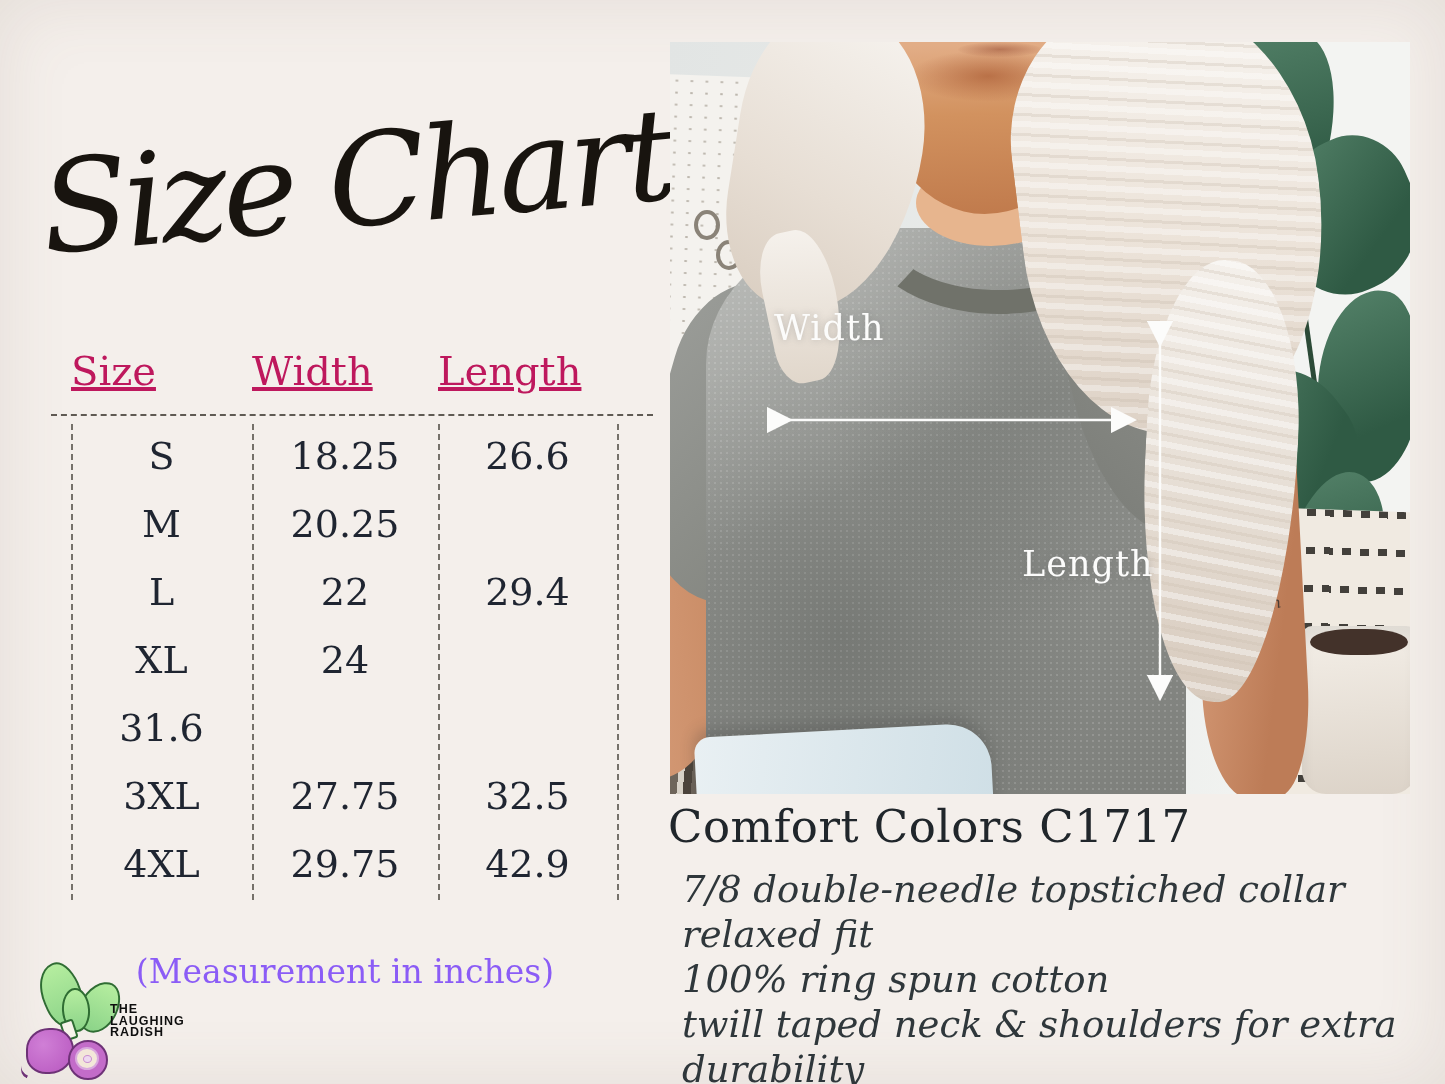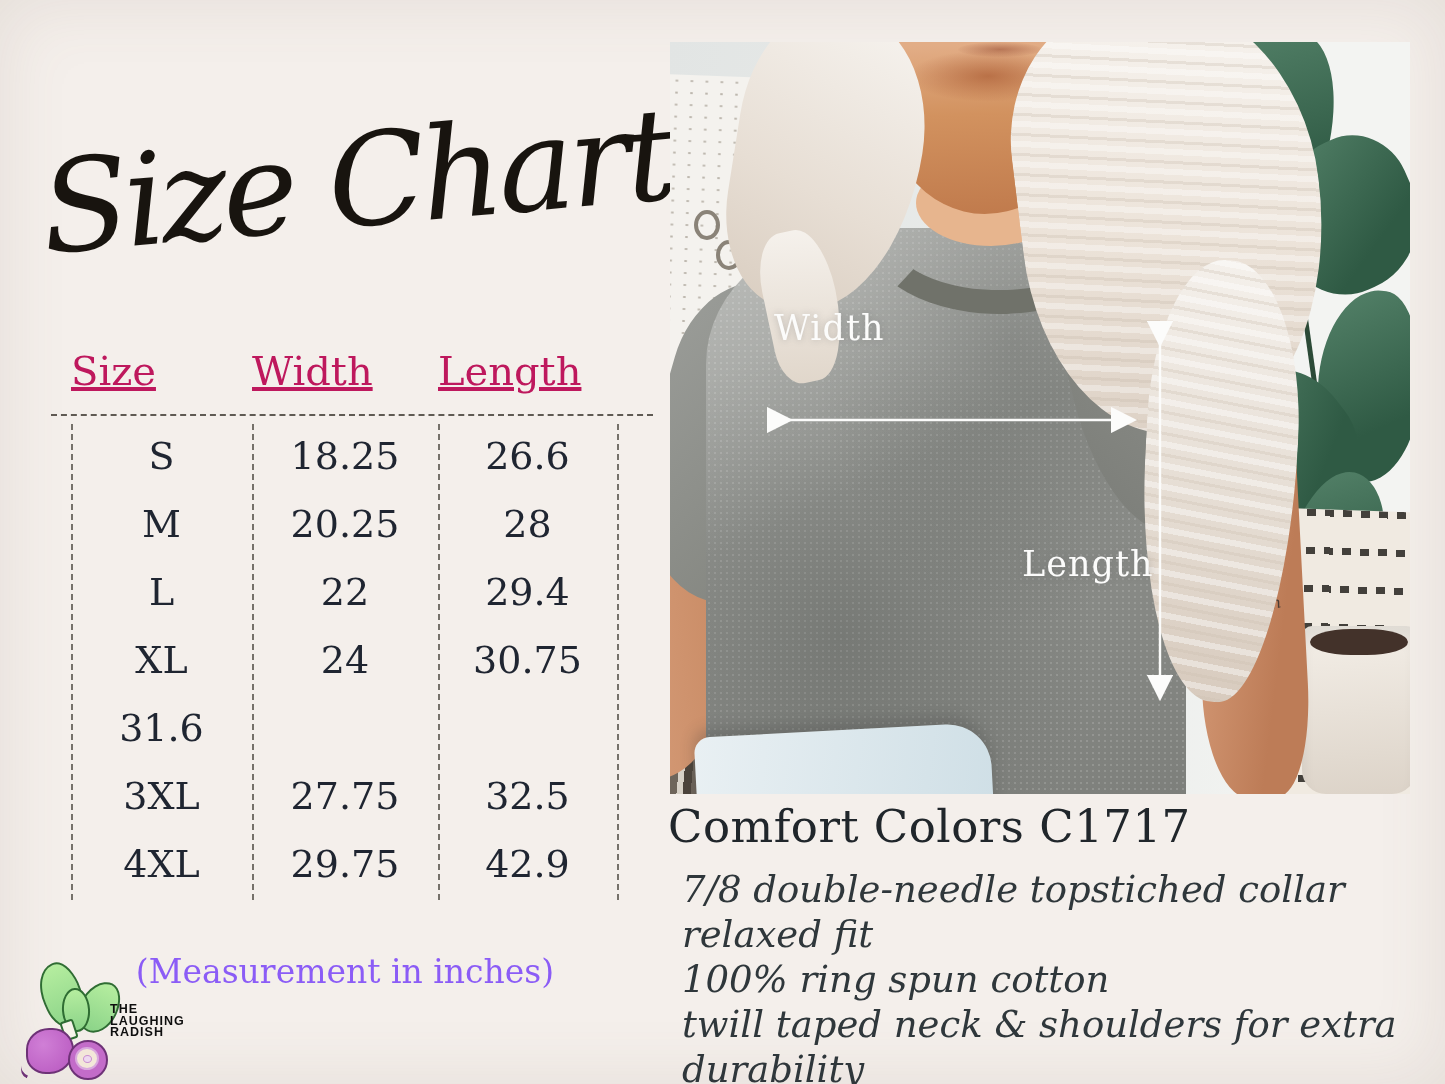--- a/index.html
+++ b/index.html
@@ -163,31 +163,29 @@
       <div class="st-line l4"></div>
 
       <div class="st-row">
         <div>S</div>
         <div>18.25</div>
         <div>26.6</div>
       </div>
       <div class="st-row">
         <div>M</div>
         <div>20.25</div>
-        <div>28</div>
       </div>
       <div class="st-row">
         <div>L</div>
         <div>22</div>
         <div>29.4</div>
       </div>
       <div class="st-row">
         <div>XL</div>
         <div>24</div>
-        <div>30.75</div>
       </div>
       <div class="st-row">
         <div>31.6</div>
       </div>
       <div class="st-row">
         <div>3XL</div>
         <div>27.75</div>
         <div>32.5</div>
       </div>
       <div class="st-row">

